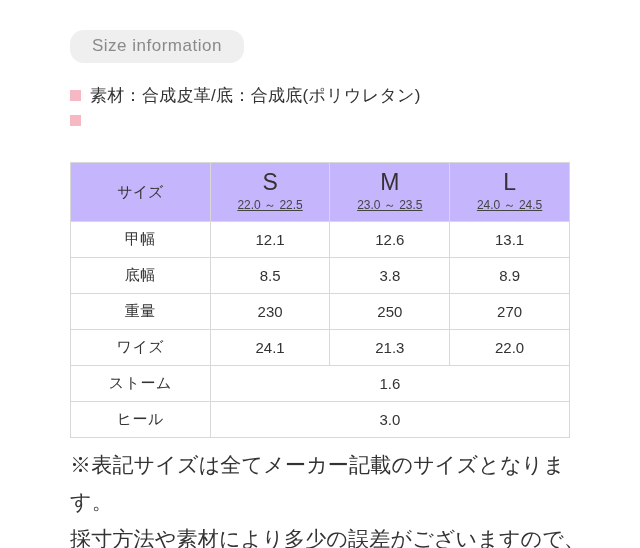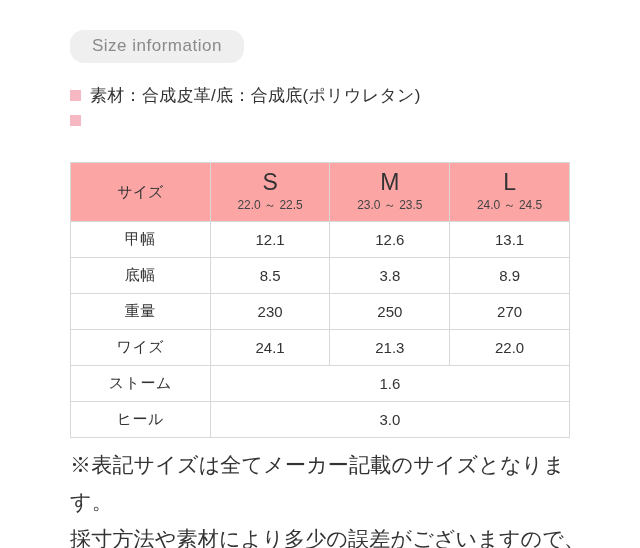--- a/index.html
+++ b/index.html
@@ -67,39 +67,40 @@
   }
   .spec-table td, .spec-table th {
     border: 1px solid #d8d8d8;
     text-align: center;
     font-weight: normal;
     color: #333333;
     font-size: 15px;
     padding: 0;
   }
   .head-row td {
-    background: #fca5a5;
+    background: #c4b5fd;
     height: 58px;
     vertical-align: middle;
   }
   .head-label {
     font-size: 15px;
     color: #333;
   }
   .size-letter {
     font-size: 23px;
     line-height: 1.1;
     color: #333;
     display: block;
     margin-bottom: 2px;
   }
   .size-range {
     font-size: 12px;
     color: #444;
     display: block;
+    text-decoration: underline;
   }
   .body-row td {
     height: 35px;
     vertical-align: middle;
   }
   .row-label {
     font-size: 14px;
     letter-spacing: 0.5px;
   }
   .val {

